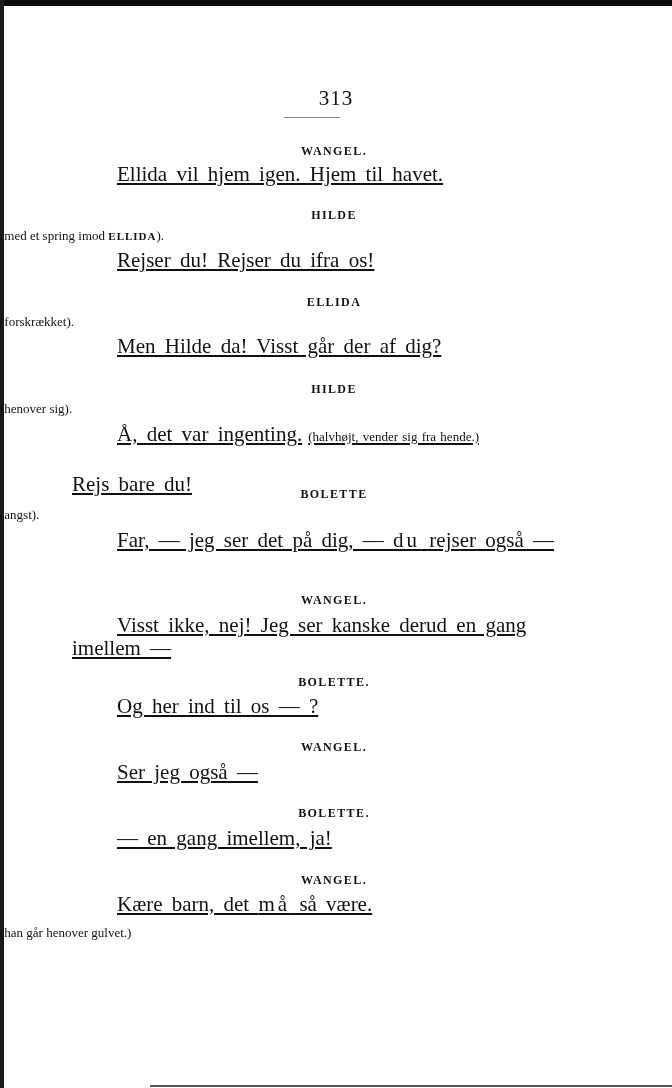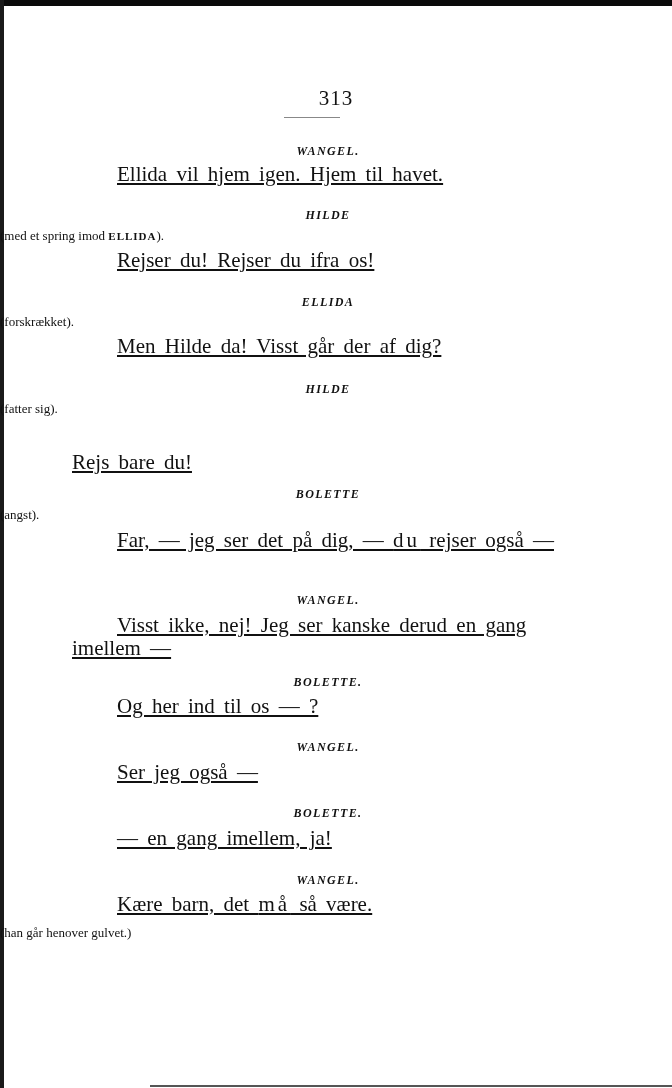--- a/index.html
+++ b/index.html
@@ -6,21 +6,21 @@
     body {
       width: 672px; height: 1088px; background: #ffffff; position: relative; overflow: hidden;
       font-family: "Liberation Serif", "DejaVu Serif", serif; color: #111;
     }
     .scan-top { position: absolute; left: 0; top: 0; width: 672px; height: 6px; background: #0a0a0a; }
     .scan-left { position: absolute; left: 0; top: 0; width: 4px; height: 1088px; background: #1a1a1a; }
     .scan-bottom { position: absolute; left: 150px; top: 1085px; width: 522px; height: 2px; background: #555; }
     .page { position: absolute; left: 0; top: 0; width: 588px; height: 1088px; }
     .pagenum { position: absolute; left: 0; width: 672px; top: 86px; text-align: center; font-size: 21px; letter-spacing: 1px; }
     .pagerule { position: absolute; left: 284px; top: 117px; width: 56px; height: 1px; background: #888; }
-    .spk { position: absolute; left: 12px; width: 632px; text-align: center; font-size: 12px; font-weight: bold; letter-spacing: 1.4px; font-style: italic; }
+    .spk { position: absolute; left: 18px; width: 632px; text-align: center; font-size: 12px; font-weight: bold; letter-spacing: 1.4px; }
     .dir { position: absolute; left: 0; width: 632px; text-align: left; font-size: 13px; }
     .line { position: absolute; font-size: 21px; white-space: nowrap; word-spacing: 4px; text-decoration: underline; }
     .sc { font-variant: small-caps; font-size: 11px; letter-spacing: 1px; font-weight: bold; }
     .aside { font-size: 13px; word-spacing: 1px; margin-left: 6px; }
     .spaced { letter-spacing: 3px; margin-top: 16px; }
   </style>
 </head>
 <body>
 
 <div class="scan-top"></div>
@@ -36,22 +36,23 @@
 
   <div class="spk" style="top:208px">HILDE</div>
   <div class="dir" style="top:228px"><span>(med et spring imod </span><span class="sc">ELLIDA</span><span>).</span></div>
   <div class="line" style="left:117px; top:248px">Rejser du!  Rejser du ifra os!</div>
 
   <div class="spk" style="top:295px">ELLIDA</div>
   <div class="dir" style="top:314px">(forskrækket).</div>
   <div class="line" style="left:117px; top:334px">Men Hilde da!  Visst går der af dig?</div>
 
   <div class="spk" style="top:382px">HILDE</div>
-  <div class="dir" style="top:401px">(fatter sig).</div>
-  <div class="line" style="left:72px; top:450px">Rejs bare du!</div>
+  <div class="dir" style="top:401px">(henover sig).</div>
+  <div class="line" style="left:117px; top:422px"><span>Å, det var ingenting.</span><span class="aside">(halvhøjt, vender sig fra hende.)</span></div>
+  <div class="line" style="left:72px; top:472px">Rejs bare du!</div>
 
   <div class="spk" style="top:487px">BOLETTE</div>
   <div class="dir" style="top:507px">(angst).</div>
   <div class="line" style="left:117px; top:528px"><span>Far, — jeg ser det på dig, — </span><span class="spaced">du</span><span> rejser også —</span></div>
 
   <div class="spk" style="top:593px">WANGEL.</div>
   <div class="line" style="left:117px; top:613px">Visst ikke, nej!  Jeg ser kanske derud en gang</div>
   <div class="line" style="left:72px; top:636px">imellem —</div>
 
   <div class="spk" style="top:675px">BOLETTE.</div>

